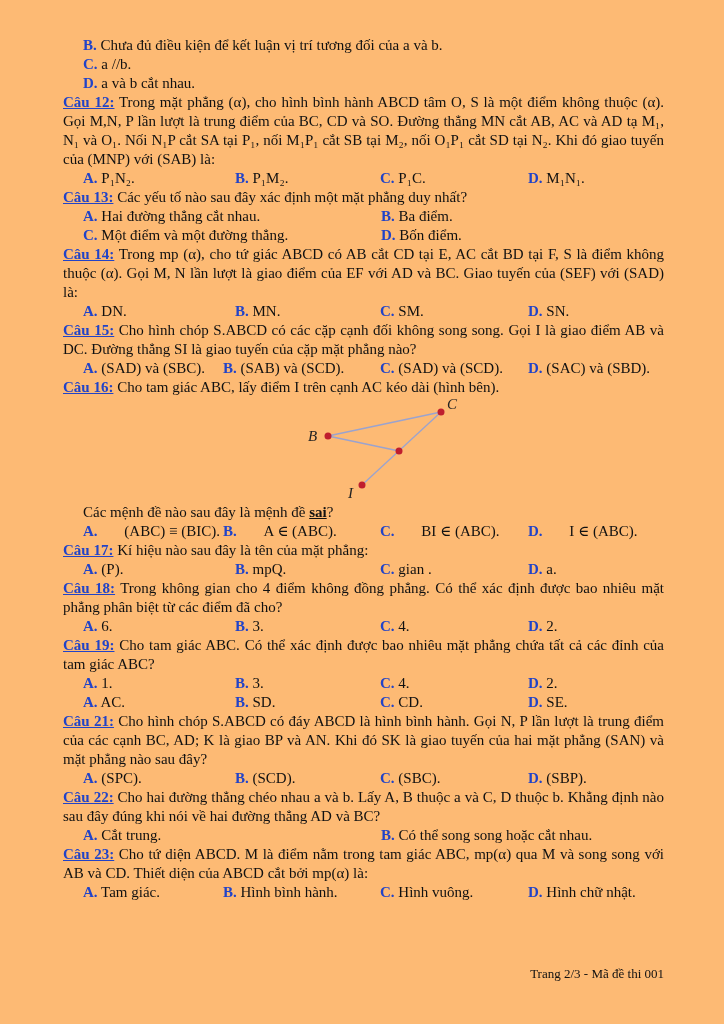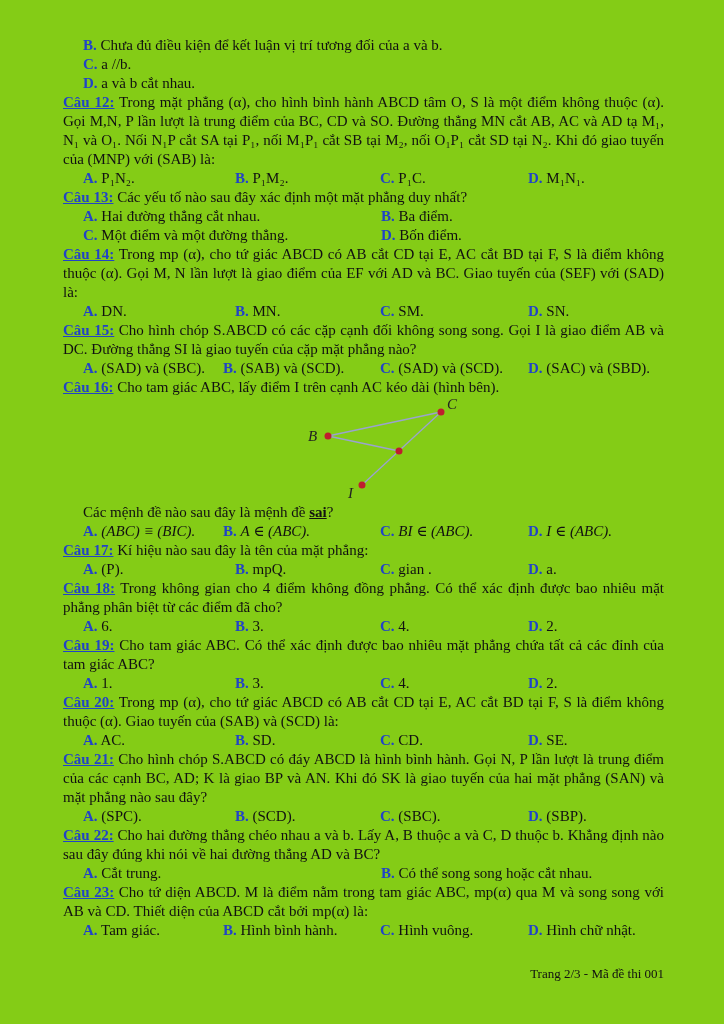--- a/index.html
+++ b/index.html
@@ -1,36 +1,36 @@
 <!DOCTYPE html>
 <html><head>
 <meta charset="utf-8">
 <style>
   html,body{margin:0;padding:0;background:#ffffff;}
   .page{
     position:relative;
     width:724px;height:1024px;
-    background:#84cc16;
+    background:#fdba74;
     font-family:"Liberation Serif","DejaVu Serif",serif;
     color:#111111;
     overflow:hidden;
   }
   .content{
     position:absolute;left:63px;top:36px;width:601px;
     font-size:15px;line-height:19px;
   }
   .q{margin:0;text-align:justify;}
   .qnum{color:#2143c8;font-weight:bold;text-decoration:underline;}
   .opt-row{position:relative;height:19px;}
   .opt{position:absolute;top:0;white-space:nowrap;}
   .c0{left:20px;} .c1{left:172px;} .c2{left:317px;} .c3{left:465px;}
   .t0{left:20px;} .t1{left:318px;}
   .full{left:20px;}
   .letter{color:#2143c8;font-weight:bold;}
-  .math{font-style:italic;}
+  .math{margin-left:23px;}
   .prompt{margin:0;padding-left:20px;}
   .prompt .em{font-weight:bold;text-decoration:underline;}
   .figure-wrap{position:relative;height:106px;}
   .figure-wrap svg{position:absolute;left:237px;top:0;}
   .fig-label{font-family:"Liberation Serif","DejaVu Serif",serif;font-style:italic;font-size:15px;fill:#222;}
   .footer{
     position:absolute;left:63px;top:966px;width:601px;
     text-align:right;font-size:13px;color:#111;
   }
 </style>
@@ -126,21 +126,20 @@
     </div>
 
     <p class="q"><span class="qnum">Câu 19:</span> <span>Cho tam giác ABC. Có thể xác định được bao nhiêu mặt phẳng chứa tất cả các đỉnh của tam giác ABC?</span></p>
     <div class="opt-row">
       <span class="opt c0"><span class="letter">A.</span> <span>1.</span></span>
       <span class="opt c1"><span class="letter">B.</span> <span>3.</span></span>
       <span class="opt c2"><span class="letter">C.</span> <span>4.</span></span>
       <span class="opt c3"><span class="letter">D.</span> <span>2.</span></span>
     </div>
 
-    <p class="q"><span class="qnum">Câu 20:</span> <span>Trong mp (α), cho tứ giác ABCD có AB cắt CD tại E, AC cắt BD tại F, S là điểm không thuộc (α). Giao tuyến của (SAB) và (SCD) là:</span></p>
     <div class="opt-row">
       <span class="opt c0"><span class="letter">A.</span> <span>AC.</span></span>
       <span class="opt c1"><span class="letter">B.</span> <span>SD.</span></span>
       <span class="opt c2"><span class="letter">C.</span> <span>CD.</span></span>
       <span class="opt c3"><span class="letter">D.</span> <span>SE.</span></span>
     </div>
 
     <p class="q"><span class="qnum">Câu 21:</span> <span>Cho hình chóp S.ABCD có đáy ABCD là hình bình hành. Gọi  N, P lần lượt là trung điểm của các cạnh BC, AD; K là giao BP và AN. Khi đó SK là giao tuyến của hai mặt phẳng (SAN) và mặt phẳng nào sau đây?</span></p>
     <div class="opt-row">
       <span class="opt c0"><span class="letter">A.</span> <span>(SPC).</span></span>

